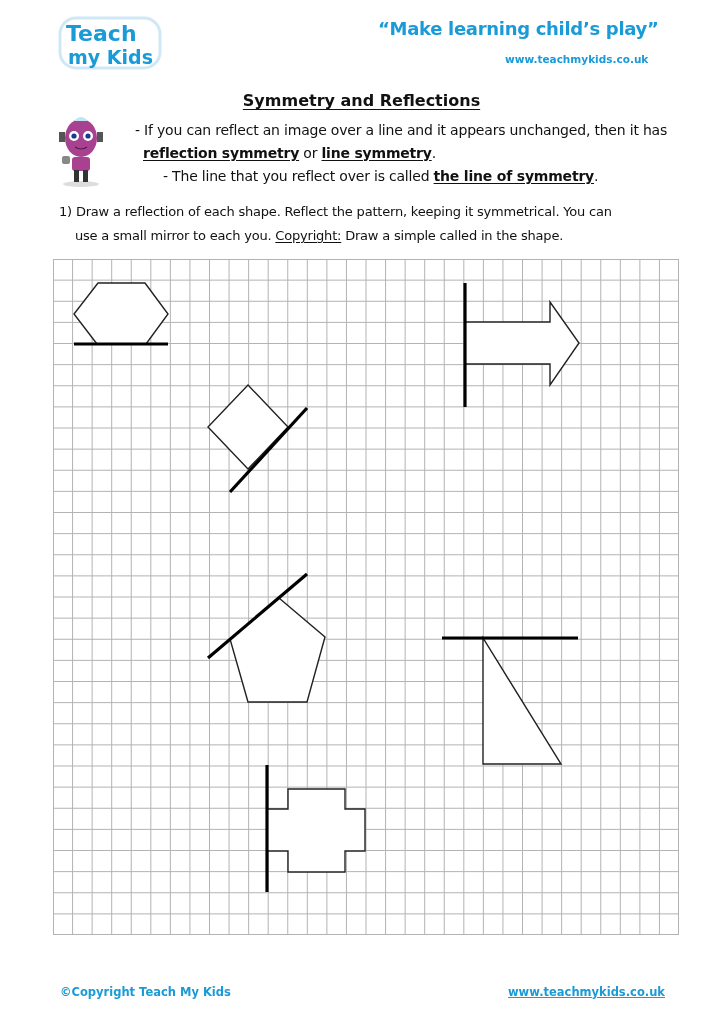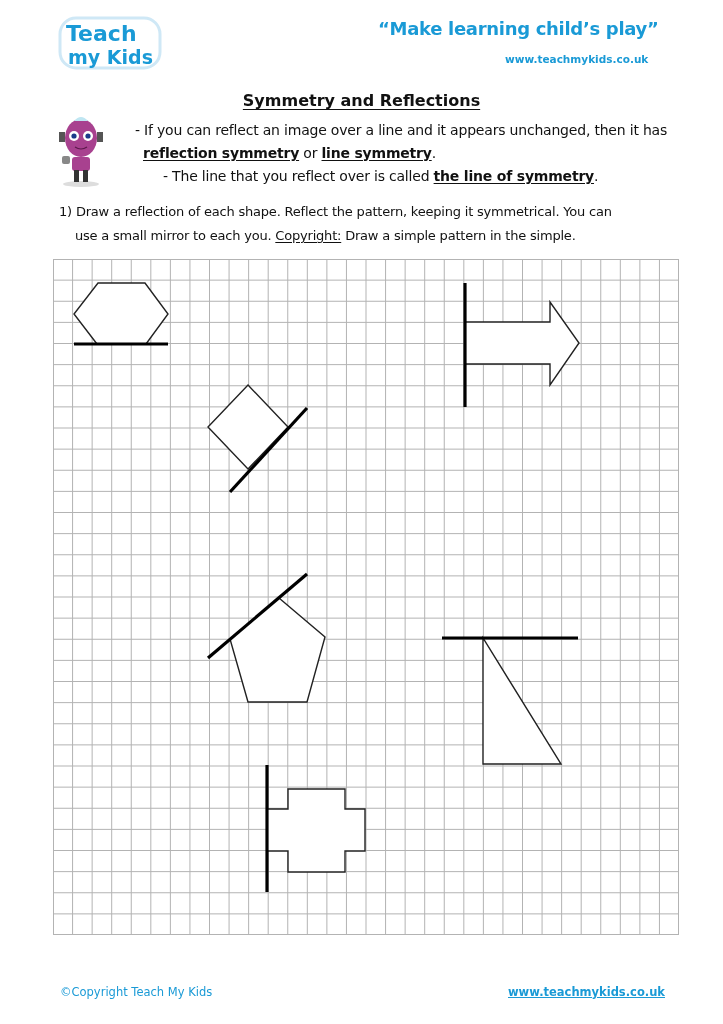--- a/index.html
+++ b/index.html
@@ -10,21 +10,21 @@
     .title { position: absolute; left: 0; width: 723px; top: 91px; text-align: center; font-family: "DejaVu Sans", sans-serif; font-weight: bold; font-size: 16px; }
     .title span { text-decoration: underline; text-underline-offset: 3px; }
     .robot { position: absolute; left: 56px; top: 112px; width: 50px; height: 76px; }
     .line { position: absolute; font-size: 14px; white-space: nowrap; letter-spacing: -0.2px; }
     .line b { text-decoration: underline; text-underline-offset: 2px; }
     .q { position: absolute; left: 59px; font-size: 13px; white-space: nowrap; letter-spacing: -0.2px; }
     .q .ch { text-decoration: underline; text-underline-offset: 2px; }
     .grid-wrap { position: absolute; left: 53px; top: 259px; width: 626px; height: 676px; }
     .grid-wrap svg { position: absolute; left: 0; top: 0; }
     .shapes { position: absolute; left: 0; top: 0; }
-    .footer-left { position: absolute; left: 60px; top: 985px; font-size: 11.5px; font-weight: normal; color: #1a9ad6; }
+    .footer-left { position: absolute; left: 60px; top: 985px; font-size: 11.5px; font-weight: bold; color: #1a9ad6; }
     .footer-right { position: absolute; left: 508px; top: 985px; font-size: 11.5px; font-weight: bold; color: #1a9ad6; text-decoration: underline; }
   </style>
 </head>
 <body>
 
 <svg class="logo" viewBox="0 0 104 54">
   <rect x="2" y="2" width="100" height="50" rx="16" fill="#ffffff" stroke="#cfe8f6" stroke-width="3"></rect>
   <text x="8" y="25" font-family="DejaVu Sans, sans-serif" font-weight="bold" font-size="22" fill="#1a9ad6">Teach</text>
   <text x="10" y="48" font-family="DejaVu Sans, sans-serif" font-weight="bold" font-size="19" fill="#1a9ad6">my Kids</text>
 </svg>
@@ -54,21 +54,21 @@
 <div class="line" style="left:135px; top:122px;">- If you can reflect an image over a line and it appears unchanged, then it has</div>
 <div class="line" style="left:143px; top:145px;">
   <b>reflection symmetry</b><span> or </span><b>line symmetry</b><span>.</span>
 </div>
 <div class="line" style="left:133px; top:168px;margin-left:30px;">
   <span>- The line that you reflect over is called </span><b>the line of symmetry</b><span>.</span>
 </div>
 
 <div class="q" style="top:204px;">1) Draw a reflection of each shape. Reflect the pattern, keeping it symmetrical. You can</div>
 <div class="q" style="left:75px; top:228px;">
-  <span>use a small mirror to each you.  </span><span class="ch">Copyright:</span><span> Draw a simple pattern in the simple.</span>
+  <span>use a small mirror to each you.  </span><span class="ch">Copyright:</span><span> Draw a simple called in the shape.</span>
 </div>
 
 <div class="grid-wrap">
   <svg id="grid-svg" width="626" height="676" viewBox="0 0 626 676">
       <line x1="0.5" x2="0.5" y1="0" y2="676" stroke="#b3b3b3" stroke-width="1"></line>
       <line x1="19.5625" x2="19.5625" y1="0" y2="676" stroke="#b3b3b3" stroke-width="1"></line>
       <line x1="39.125" x2="39.125" y1="0" y2="676" stroke="#b3b3b3" stroke-width="1"></line>
       <line x1="58.6875" x2="58.6875" y1="0" y2="676" stroke="#b3b3b3" stroke-width="1"></line>
       <line x1="78.25" x2="78.25" y1="0" y2="676" stroke="#b3b3b3" stroke-width="1"></line>
       <line x1="97.8125" x2="97.8125" y1="0" y2="676" stroke="#b3b3b3" stroke-width="1"></line>

